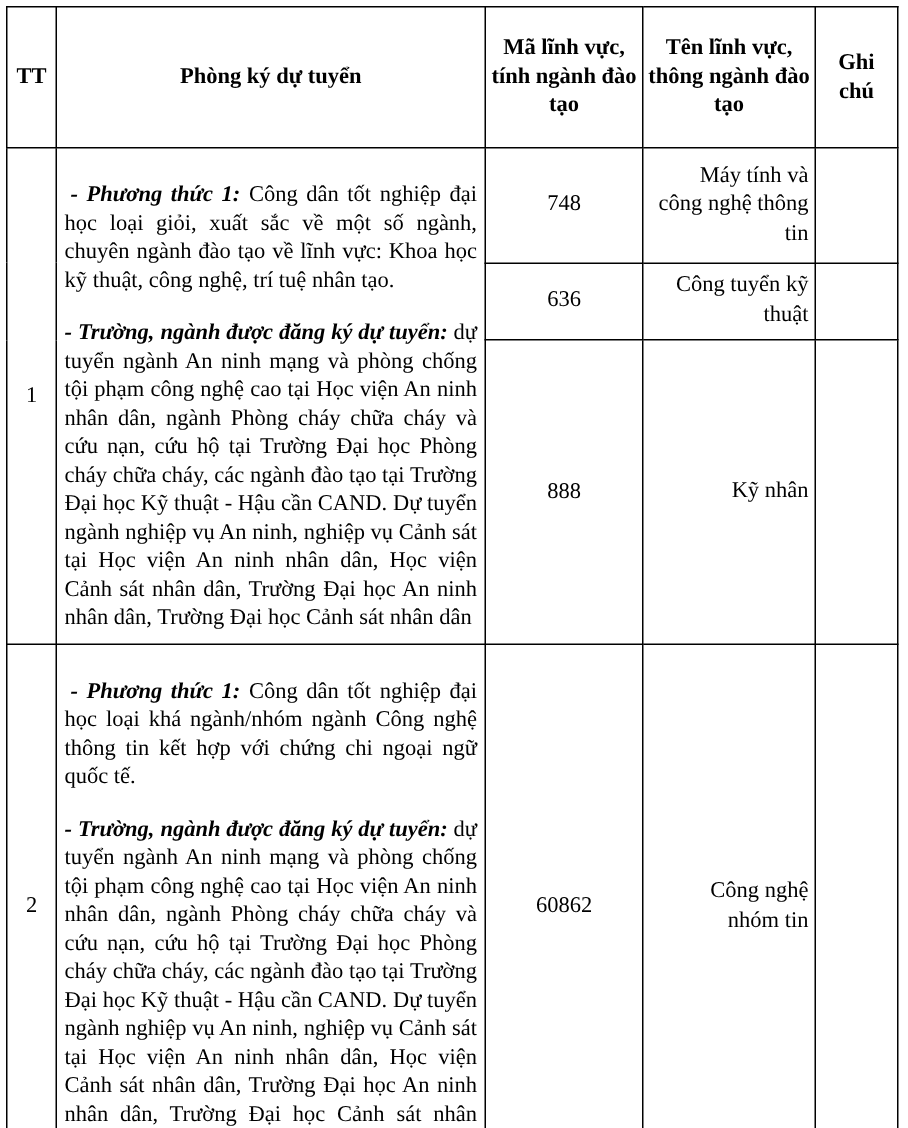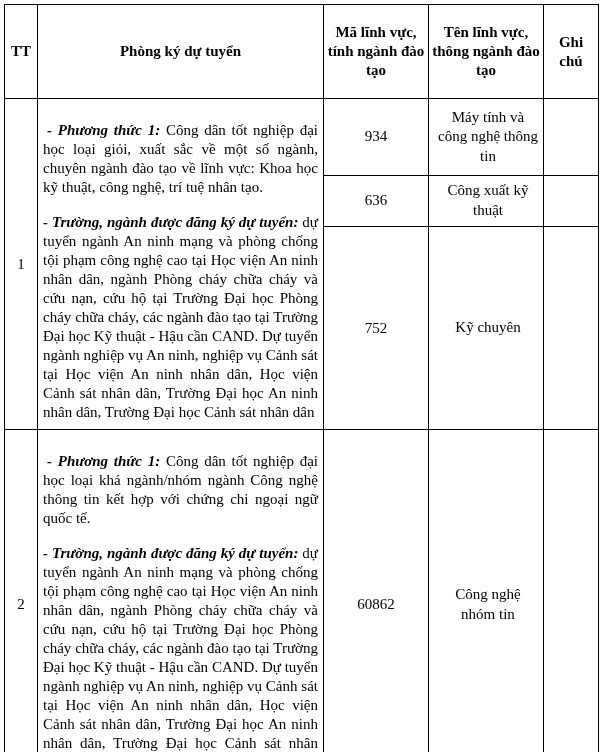--- a/index.html
+++ b/index.html
@@ -55,21 +55,21 @@
   .lead {
     font-weight: bold;
     font-style: italic;
   }
   td.code-cell {
     text-align: center;
     vertical-align: middle;
     padding: 0 3px;
   }
   td.name-cell {
-    text-align: center;
+    text-align: right;
     vertical-align: middle;
     padding: 2px 4px 2px 8px;
     line-height: 1.3;
   }
   td.note-cell {
     padding: 0;
   }
   tr.hdr   { height: 94px; }
   tr.sub1  { height: 75px; }
   tr.sub2  { height: 50px; }
@@ -97,34 +97,34 @@
       <th>Tên lĩnh vực, thông ngành đào tạo</th>
       <th>Ghi chú</th>
     </tr>
 
     <tr class="sub1">
       <td class="tt-cell" rowspan="3">1</td>
       <td class="reg-cell" rowspan="3">
         <p class="first"><span class="lead">- Phương thức 1:</span><span> Công dân tốt nghiệp đại học loại giỏi, xuất sắc về một số ngành, chuyên ngành đào tạo về lĩnh vực: Khoa học kỹ thuật, công nghệ, trí tuệ nhân tạo.</span></p>
         <p><span class="lead">- Trường, ngành được đăng ký dự tuyển:</span><span> dự tuyển ngành An ninh mạng và phòng chống tội phạm công nghệ cao tại Học viện An ninh nhân dân, ngành Phòng cháy chữa cháy và cứu nạn, cứu hộ tại Trường Đại học Phòng cháy chữa cháy, các ngành đào tạo tại Trường Đại học Kỹ thuật - Hậu cần CAND. Dự tuyển ngành nghiệp vụ An ninh, nghiệp vụ Cảnh sát tại Học viện An ninh nhân dân, Học viện Cảnh sát nhân dân, Trường Đại học An ninh nhân dân, Trường Đại học Cảnh sát nhân dân</span></p>
       </td>
-      <td class="code-cell">934</td>
+      <td class="code-cell">748</td>
       <td class="name-cell">Máy tính và công nghệ thông tin</td>
       <td class="note-cell"></td>
     </tr>
 
     <tr class="sub2">
       <td class="code-cell">636</td>
-      <td class="name-cell">Công xuất kỹ thuật</td>
+      <td class="name-cell">Công tuyển kỹ thuật</td>
       <td class="note-cell"></td>
     </tr>
 
     <tr class="sub3">
-      <td class="code-cell">752</td>
-      <td class="name-cell">Kỹ chuyên</td>
+      <td class="code-cell">888</td>
+      <td class="name-cell">Kỹ nhân</td>
       <td class="note-cell"></td>
     </tr>
 
     <tr class="row2">
       <td class="tt-cell">2</td>
       <td class="reg-cell">
         <p class="first"><span class="lead">- Phương thức 1:</span><span> Công dân tốt nghiệp đại học loại khá ngành/nhóm ngành Công nghệ thông tin kết hợp với chứng chi ngoại ngữ quốc tế.</span></p>
         <p><span class="lead">- Trường, ngành được đăng ký dự tuyển:</span><span> dự tuyển ngành An ninh mạng và phòng chống tội phạm công nghệ cao tại Học viện An ninh nhân dân, ngành Phòng cháy chữa cháy và cứu nạn, cứu hộ tại Trường Đại học Phòng cháy chữa cháy, các ngành đào tạo tại Trường Đại học Kỹ thuật - Hậu cần CAND. Dự tuyển ngành nghiệp vụ An ninh, nghiệp vụ Cảnh sát tại Học viện An ninh nhân dân, Học viện Cảnh sát nhân dân, Trường Đại học An ninh nhân dân, Trường Đại học Cảnh sát nhân dân.</span></p>
       </td>
       <td class="code-cell">60862</td>

